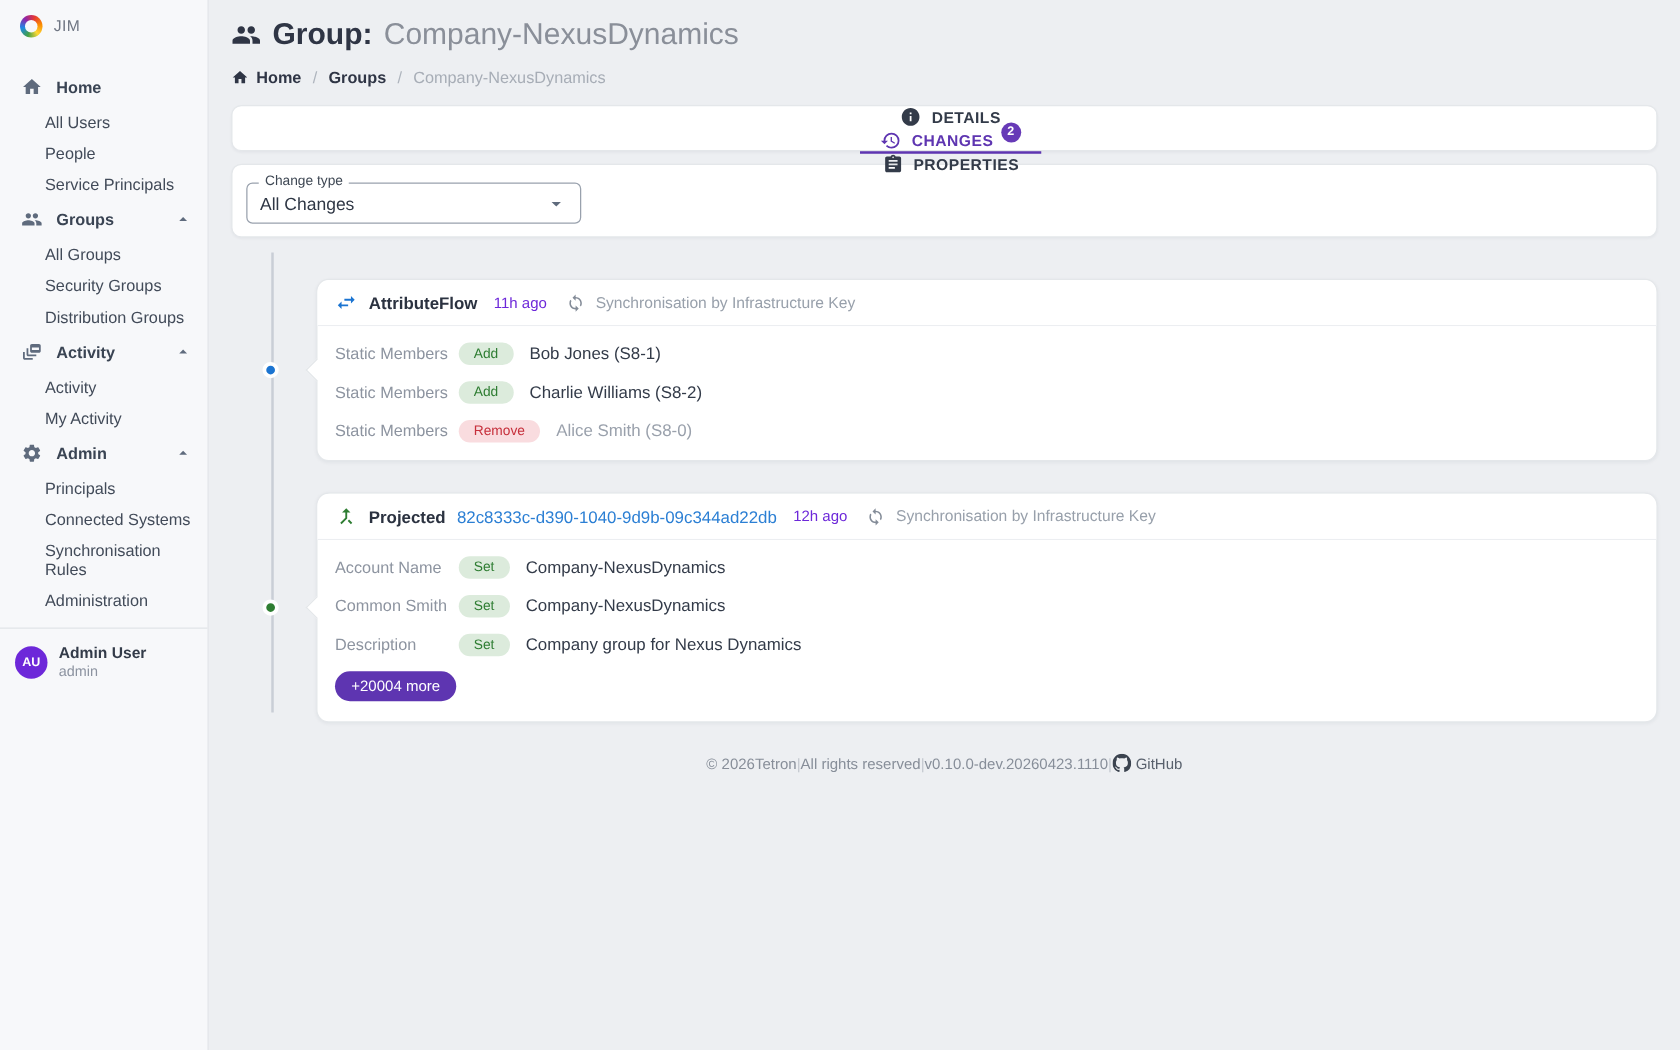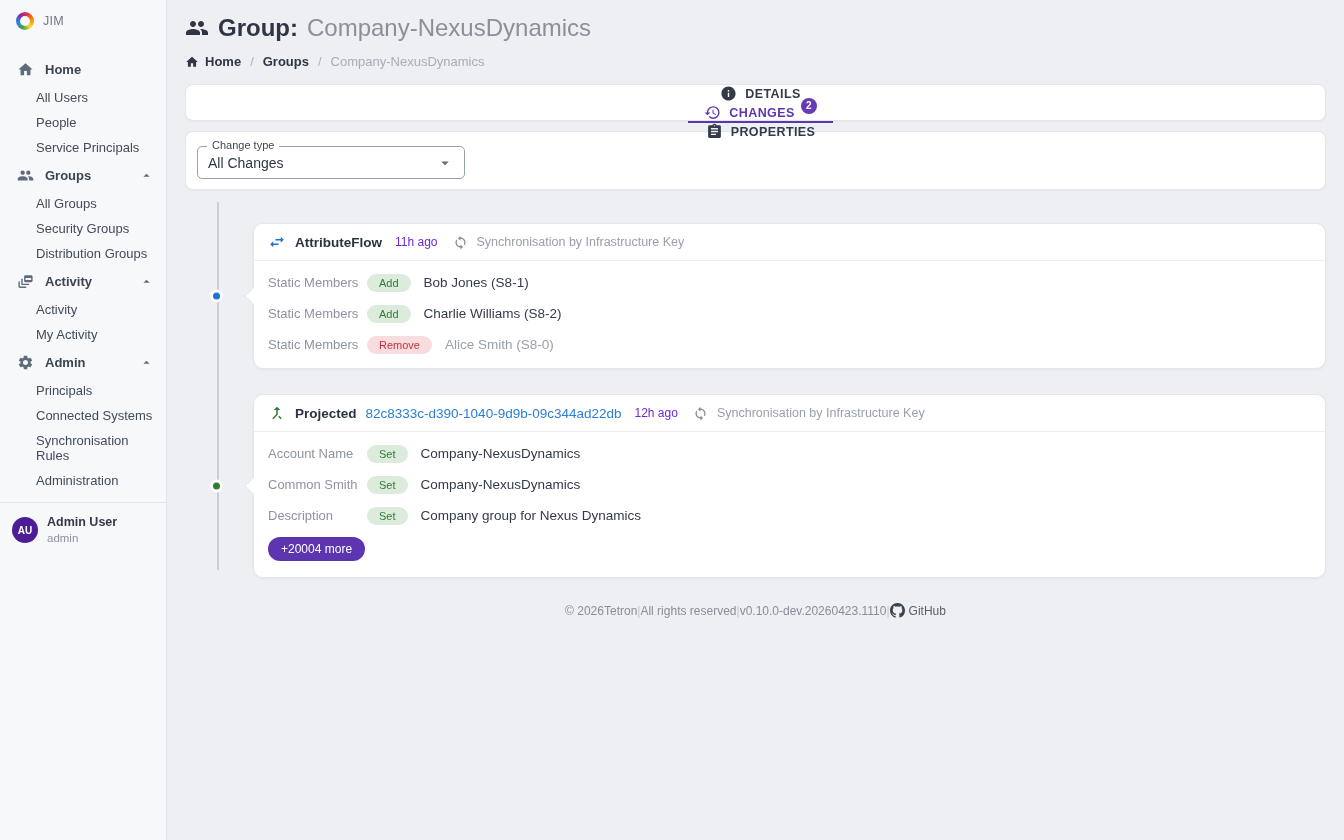--- a/index.html
+++ b/index.html
@@ -28,21 +28,21 @@
 
   .nav { padding-top:14px; flex:0 0 auto; }
   .nav-item { display:flex; align-items:center; gap:11px; padding:7px 12px 7px 17px;
     color:#3a4453; font-weight:700; font-size:13px; cursor:pointer; }
   .nav-item .nicon { color:#5f6b7d; width:17px; height:17px; flex:0 0 17px; }
   .nav-item .caret { margin-left:auto; color:#5f6b7d; }
   .nav-sub { padding:5px 10px 5px 36px; color:#424b59; font-size:13px; cursor:pointer; }
 
   .sidebar-bottom { margin-top:9px; border-top:1px solid #e1e4e8; padding:12px 12px; }
   .sb-user { display:flex; align-items:center; gap:9px; }
-  .sb-avatar { width:26px; height:26px; border-radius:50%; background:#4c1d95; color:#fff;
+  .sb-avatar { width:26px; height:26px; border-radius:50%; background:#6d28d9; color:#fff;
     font-size:10px; font-weight:600; display:flex; align-items:center; justify-content:center; }
   .sb-user-name { font-size:12.5px; font-weight:700; color:#333b49; line-height:1.25; }
   .sb-user-id { font-size:11.5px; color:#8c93a0; line-height:1.25; }
 
   
   .main { flex:1; padding:0 18px; position:relative; }
 
   .page-title { display:flex; align-items:center; gap:9px; margin-top:14px;
     font-size:24px; }
   .page-title .ticon { color:#2f3545; width:24px; height:24px; }

